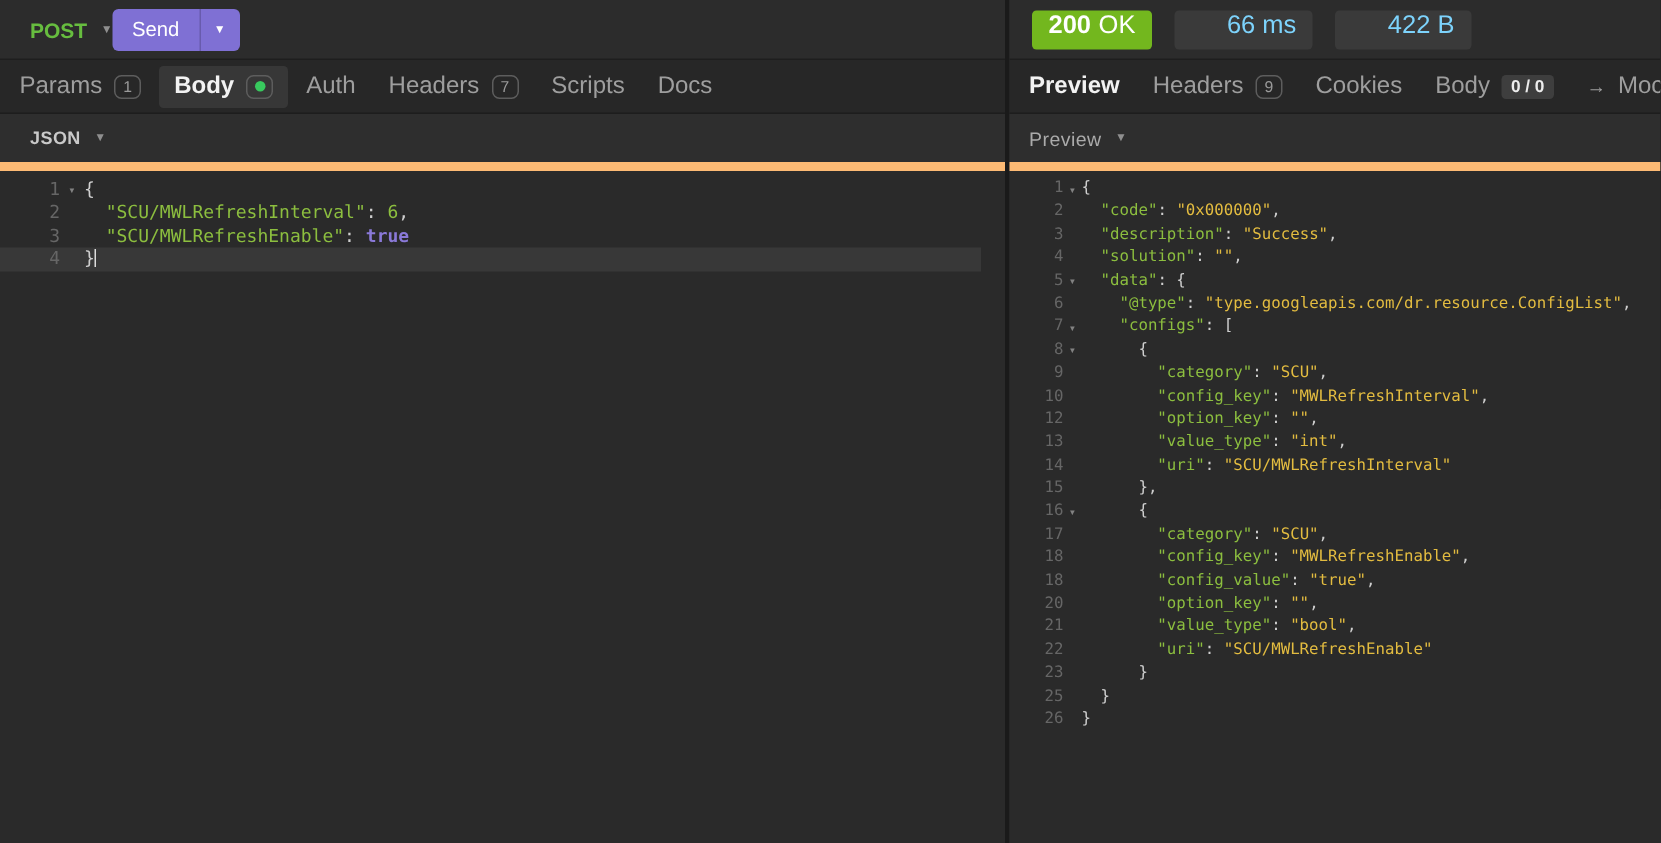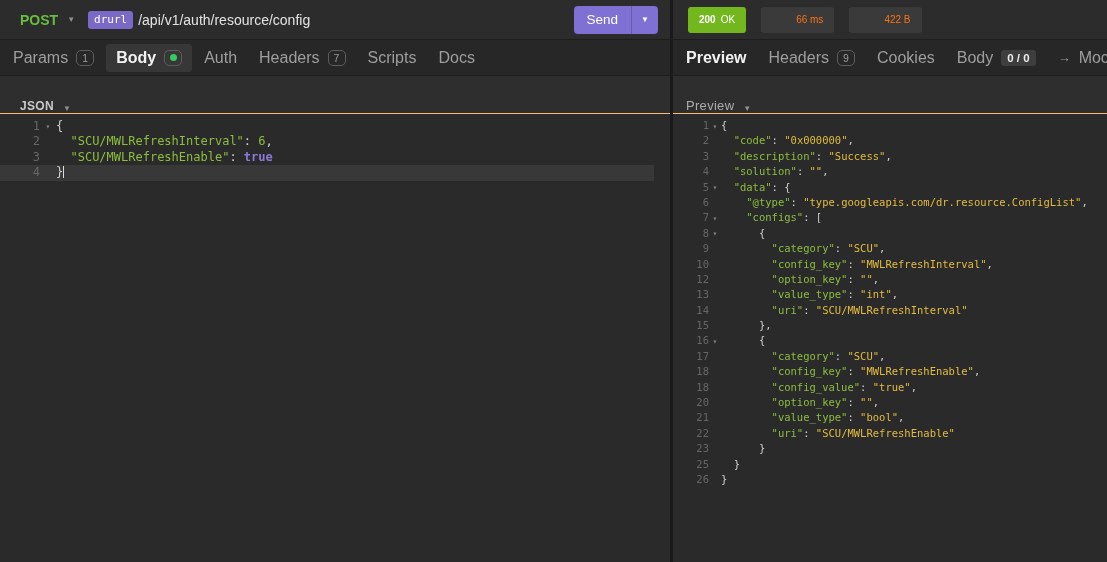--- a/index.html
+++ b/index.html
@@ -27,45 +27,45 @@
   .env-chip { background:var(--env-badge-purple,#7b69c7); color:#fff; border-radius:3px;
               font:11px "DejaVu Sans Mono","Liberation Mono",monospace; padding:2px 6px 3px; }
   .url-text { color:#e3e3e3; font-size:14px; white-space:nowrap; overflow:hidden; }
 
   .send-btn { flex:none; margin-right:12px; height:28px; background:var(--send-purple,#7f70d4);
               border-radius:4px; display:flex; align-items:center; color:#fff; cursor:pointer; }
   .send-label { font-size:13.5px; padding:0 13px; }
   .send-sep { width:1px; height:28px; background:rgba(0,0,0,.18); }
   .send-caret { padding:0 9px; color:#fff; font-size:8px; }
 
-  .chip { height:26px; display:flex; align-items:center; border-radius:3px;
-          font-size:10px; padding:0 11px; }
+  .chip { height:26px; display:flex; align-items:flex-start; border-radius:3px;
+          font-size:17px; padding:0 11px; }
   .chip.status { background:var(--status-green,#73b71e); color:#fff; gap:5px; }
   .chip.status .code { font-weight:bold; }
-  .chip.meta { background:#3a3a3a; color:#f97316;padding-left:35px; }
+  .chip.meta { background:#3a3a3a; color:#7dd3fc;padding-left:35px; }
 
   
   .tabs { height:36px; flex:none; background:#272727; border-bottom:1px solid #1d1d1d;
           display:flex; align-items:center; padding-left:2px; overflow:hidden; white-space:nowrap; }
   .tab { display:flex; align-items:center; gap:8px; padding:5px 10px; margin:0 1px;
          border-radius:3px; cursor:pointer; flex:none; }
   .tab-label { font-size:16px; color:#9e9e9e; }
   .tab.active .tab-label { color:#f2f2f2; font-weight:600; }
   .tab.boxed { background:#373737; }
   .nbadge { min-width:18px; height:16px; border:1px solid #5d5d5d; border-radius:5px;
             display:inline-flex; align-items:center; justify-content:center;
             font-size:10.5px; color:#9a9a9a; padding:0 4px; }
   .dot { width:7px; height:7px; border-radius:50%; background:var(--dot-green,#38c95e); }
   .counter { background:#3e3e3e; border-radius:3px; padding:2px 6px;
              font-size:11.5px; font-weight:bold; color:#ececec; }
   .tab-arrow { color:#9e9e9e; font-size:13px; }
 
   
-  .subheader { height:38px; flex:none; background:#2e2e2e; border-bottom:1px solid #fdba74;
-               display:flex; align-items:flex-end; padding-left:20px; gap:9px; }
+  .subheader { height:38px; flex:none; background:#2e2e2e; border-bottom:6px solid #fdba74;
+               display:flex; align-items:center; padding-left:20px; gap:9px; }
   .subheader.res { padding-left:13px; }
   .mode-label { color:#c9c9c9; font-size:12px; font-weight:bold; letter-spacing:.3px; }
   .mode-label.plain { font-weight:normal; font-size:13px; color:#ababab; }
 
   
   .editor { flex:1; background:#2a2a2a; padding-top:5px; overflow:hidden; position:relative; }
   .line { display:flex; height:15.4px; line-height:15.4px; }
   .ed-l .line { font:12px "DejaVu Sans Mono","Liberation Mono",monospace; width:calc(100% - 16px); }
   .ed-r .line { font:10.5px "DejaVu Sans Mono","Liberation Mono",monospace; }
   .line.cur { background:#383838; }
@@ -88,24 +88,20 @@
 <body>
 
 <div class="app">
 
   <div class="col left">
     <div class="topbar req">
       <div class="method-sel">
         <span class="method">POST</span>
         <span class="caret">▼</span>
       </div>
-      <div class="url-field">
-        <span class="env-chip">drurl</span>
-        <span class="url-text">/api/v1/auth/resource/config</span>
-      </div>
       <div class="send-btn">
         <span class="send-label">Send</span>
         <span class="send-sep"></span>
         <span class="send-caret caret">▼</span>
       </div>
     </div>
     <div class="tabs" id="request-tabs">
         <div class="tab">
           <span class="tab-label">Params</span>
           <span class="nbadge">1</span>

